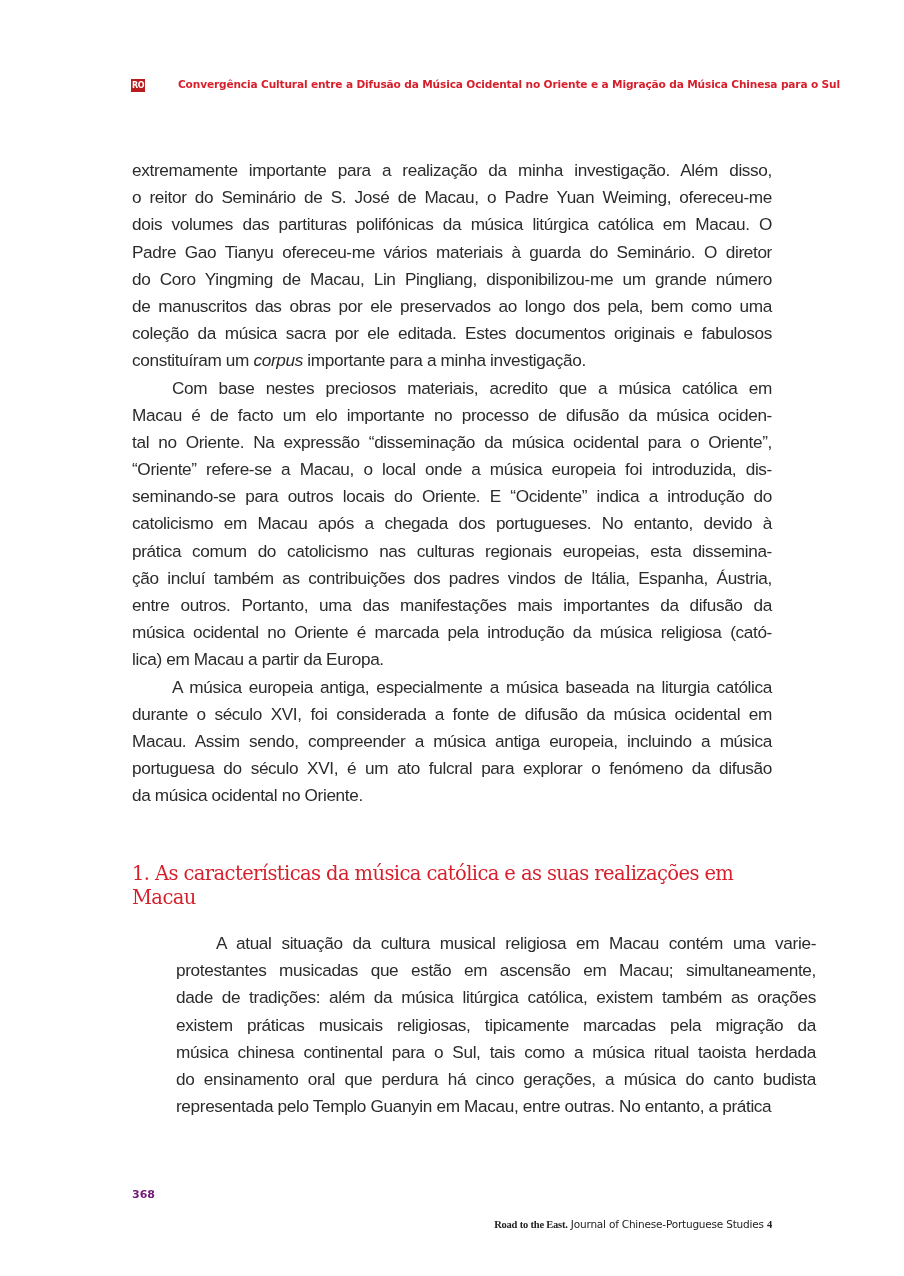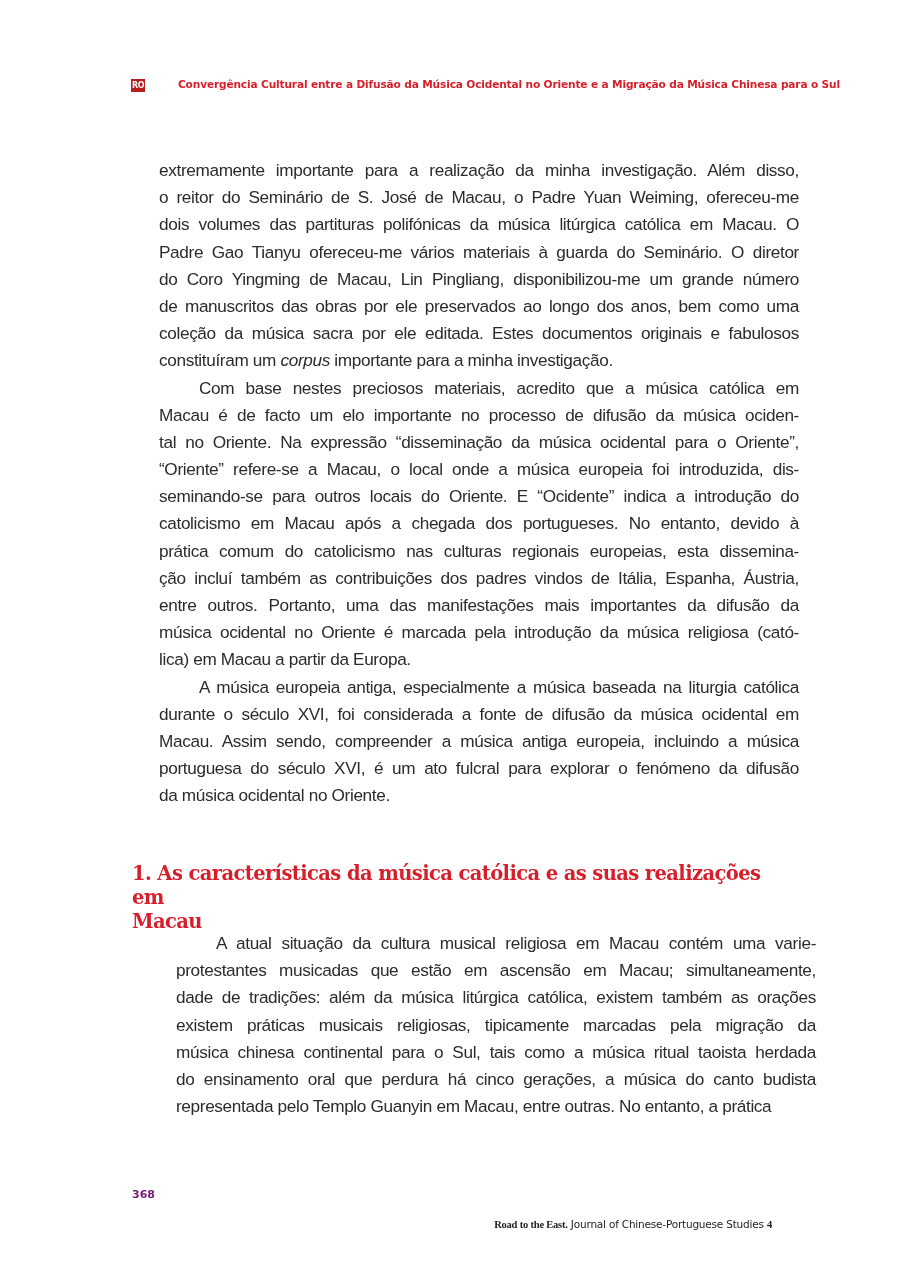--- a/index.html
+++ b/index.html
@@ -8,41 +8,41 @@
   .logo { position:absolute; left:0; top:0; width:14px; height:13px; background:#b91c1c; color:#fff;
           font-family:"DejaVu Sans", sans-serif; font-size:8px; font-weight:bold; line-height:13px; text-align:center; letter-spacing:-0.5px; }
   .running-title { position:absolute; left:47px; top:-1px; white-space:nowrap;
           font-family:"DejaVu Sans", sans-serif; font-size:10.6px; font-weight:bold; color:#d71f2b; letter-spacing:-0.15px; }
   .body-text { position:absolute; left:132px; width:640px;
           font-family:"Liberation Sans", sans-serif; font-size:17.2px; color:#2b2b2b; }
   .line { height:27.2px; line-height:27.2px; white-space:nowrap; text-align:justify; text-align-last:justify; letter-spacing:-0.35px; }
   .line.last { text-align-last:left; }
   .line.indent { padding-left:40px; }
   .heading { position:absolute; left:132px; top:862px; width:650px;
-          font-family:"DejaVu Serif", serif; font-size:19.5px; font-weight:bold; color:#d71f2b; line-height:24px; letter-spacing:-0.6px; }
+          font-family:"DejaVu Serif", serif; font-size:19.5px; font-weight:normal; color:#d71f2b; line-height:24px; letter-spacing:-0.6px; }
   .footer-page { position:absolute; left:132px; top:1188px; font-family:"DejaVu Sans", sans-serif; font-weight:bold; font-size:11px; color:#701a75; }
   .footer-journal { position:absolute; right:132px; top:1218px; font-family:"DejaVu Sans", sans-serif; font-size:10.5px; color:#222; white-space:nowrap; letter-spacing:-0.2px; }
   .footer-journal b { font-weight:bold;font-family:Liberation Serif, serif; }
   em { font-style:italic; }
 </style>
 </head>
 <body>
 
 <div class="header">
   <div class="logo">RO</div>
   <div class="running-title">Convergência Cultural entre a Difusão da Música Ocidental no Oriente e a Migração da Música Chinesa para o Sul</div>
 </div>
 
-<div class="body-text" id="block1" style="top:157px;margin-left:27px;">
+<div class="body-text" id="block1" style="top:157px;">
     <div class="line">extremamente importante para a realização da minha investigação. Além disso,</div>
     <div class="line">o reitor do Seminário de S. José de Macau, o Padre Yuan Weiming, ofereceu-me</div>
     <div class="line">dois volumes das partituras polifónicas da música litúrgica católica em Macau. O</div>
     <div class="line">Padre Gao Tianyu ofereceu-me vários materiais à guarda do Seminário. O diretor</div>
     <div class="line">do Coro Yingming de Macau, Lin Pingliang, disponibilizou-me um grande número</div>
-    <div class="line">de manuscritos das obras por ele preservados ao longo dos anos, bem como uma</div>
+    <div class="line">de manuscritos das obras por ele preservados ao longo dos pela, bem como uma</div>
     <div class="line">coleção da música sacra por ele editada. Estes documentos originais e fabulosos</div>
     <div class="line last">constituíram um <em>corpus</em> importante para a minha investigação.</div>
     <div class="line indent">Com base nestes preciosos materiais, acredito que a música católica em</div>
     <div class="line">Macau é de facto um elo importante no processo de difusão da música ociden-</div>
     <div class="line">tal no Oriente. Na expressão “disseminação da música ocidental para o Oriente”,</div>
     <div class="line">“Oriente” refere-se a Macau, o local onde a música europeia foi introduzida, dis-</div>
     <div class="line">seminando-se para outros locais do Oriente. E “Ocidente” indica a introdução do</div>
     <div class="line">catolicismo em Macau após a chegada dos portugueses. No entanto, devido à</div>
     <div class="line">prática comum do catolicismo nas culturas regionais europeias, esta dissemina-</div>
     <div class="line">ção incluí também as contribuições dos padres vindos de Itália, Espanha, Áustria,</div>

